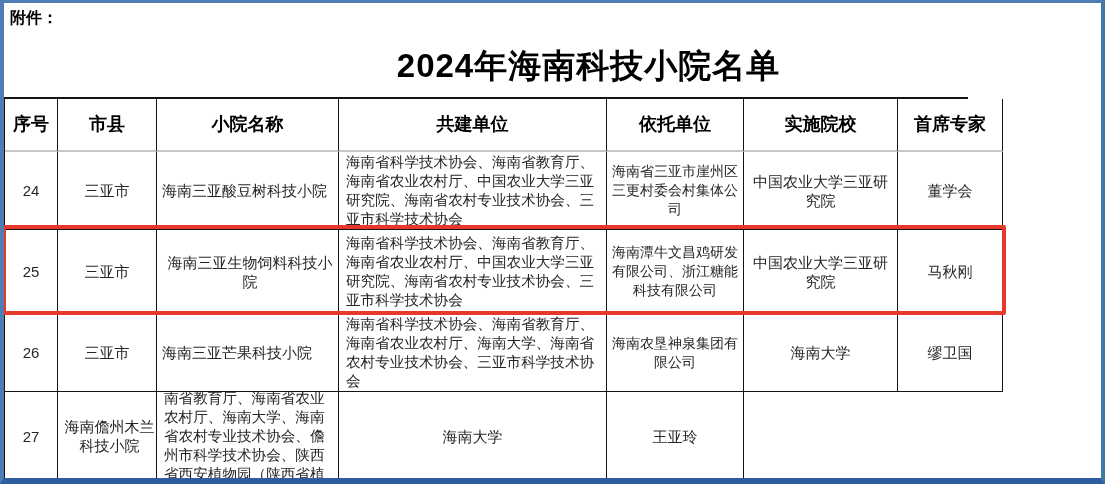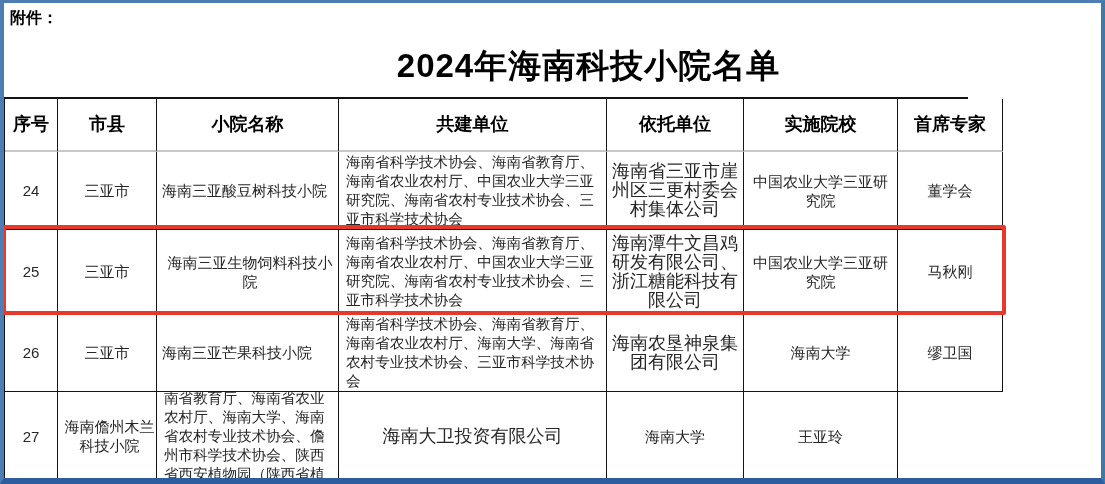--- a/index.html
+++ b/index.html
@@ -48,21 +48,21 @@
     overflow:hidden;
   }
   .th{
     font-weight:bold;font-size:18px;color:#000;
     border-bottom:2px solid #c8c8c8;
   }
   .c2{justify-content:flex-start;text-align:center;padding-left:5px;}
   .th.c2{justify-content:center;text-align:center;padding-left:0;}
   .c3{justify-content:flex-start;text-align:left;padding:3px 7px;font-size:14.6px;line-height:19px;}
   .th.c3{justify-content:center;text-align:center;padding:0;font-size:18px;}
-  .c4{padding:2px 3px;font-size:18px;}
+  .c4{padding:2px 3px;font-size:14px;}
   .th.c4{font-size:18px;}
   .c5{padding:20px 6px;}
   .c7{border-right:none;}
   .no-bb{border-bottom:none;}
   .flag{
     position:absolute;left:0;top:0;width:10px;height:9px;
     background:#1d6b3e;
     clip-path:polygon(0 0,100% 0,0 100%);
   }
   .highlight-box{
@@ -126,19 +126,18 @@
       <div class="cell c1">三亚市</div>
       <div class="cell c2">海南三亚芒果科技小院</div>
       <div class="cell c3">海南省科学技术协会、海南省教育厅、海南省农业农村厅、海南大学、海南省农村专业技术协会、三亚市科学技术协会</div>
       <div class="cell c4">海南农垦神泉集团有限公司</div>
       <div class="cell c5">海南大学</div>
       <div class="cell c6">缪卫国</div>
       <div class="cell c7"></div>
       <div class="cell c0 no-bb">27</div>
       <div class="cell c2 no-bb">海南儋州木兰科技小院</div>
       <div class="cell c3 no-bb">海南省科学技术协会、海南省教育厅、海南省农业农村厅、海南大学、海南省农村专业技术协会、儋州市科学技术协会、陕西省西安植物园（陕西省植物研究所）</div>
-      <div class="cell c4 no-bb">海南大卫投资有限公司</div>
       <div class="cell c5 no-bb">海南大学</div>
       <div class="cell c6 no-bb">王亚玲</div>
       <div class="cell c7 no-bb"></div>
     </div>
   <div class="highlight-box"></div>
 </div>
 
 </body></html>

